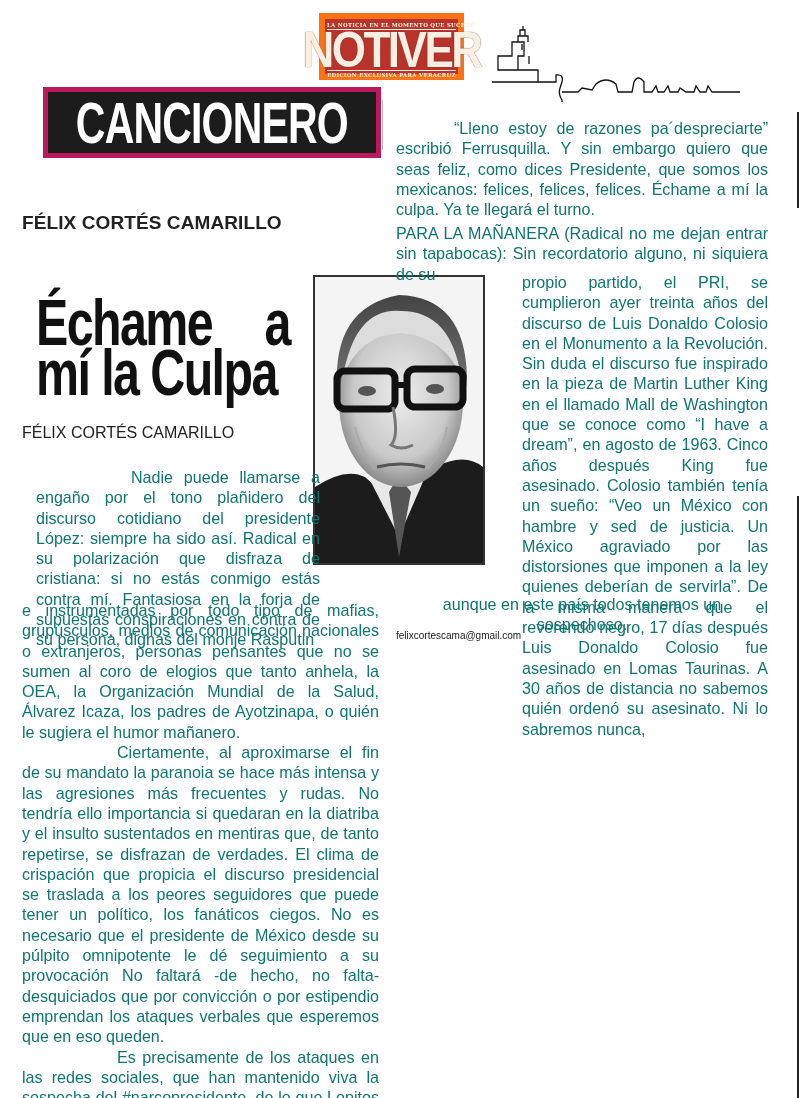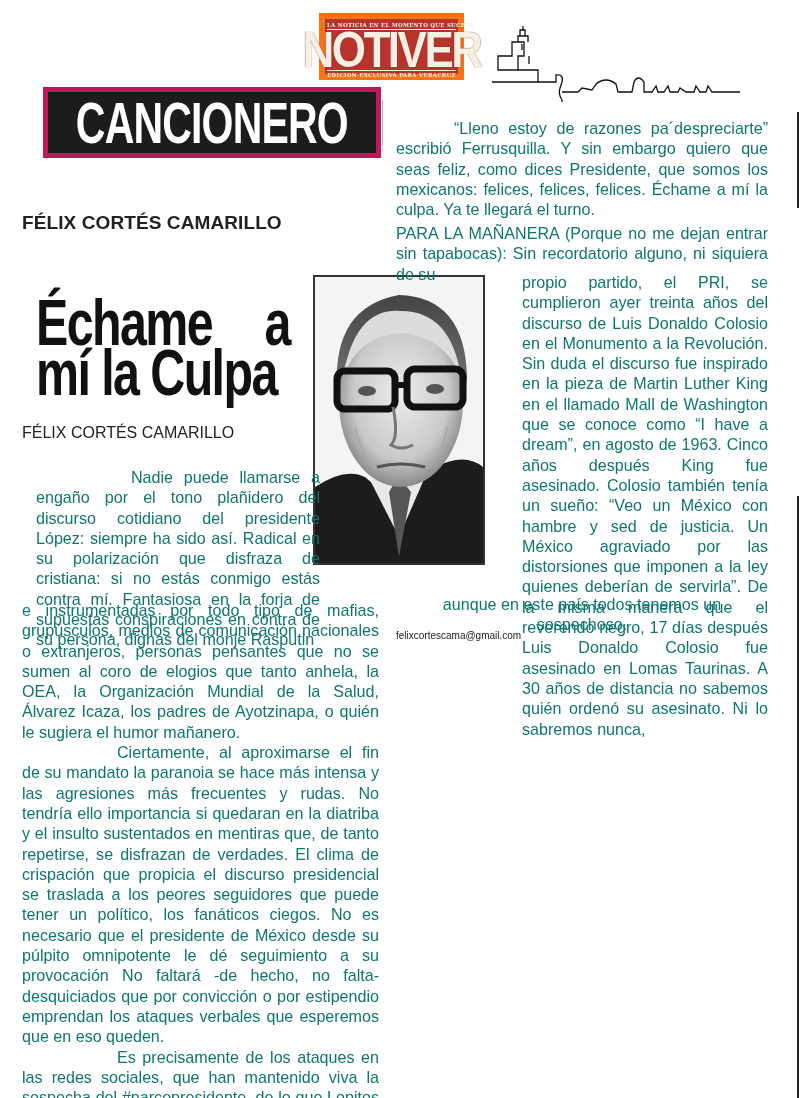--- a/index.html
+++ b/index.html
@@ -149,21 +149,21 @@
   <p>e instrumentadas por todo tipo de mafias, grupúsculos, medios de comunicación nacionales o extranjeros, personas pensantes que no se sumen al coro de elogios que tanto anhela, la OEA, la Organización Mundial de la Salud, Álvarez Icaza, los padres de Ayotzinapa, o quién  le sugiera el humor mañanero.</p>
   <p class="indent">Ciertamente, al aproximarse el fin de su mandato la paranoia se hace más intensa y las agresiones más frecuentes y rudas. No tendría ello importancia si quedaran en la diatriba y el insulto sustentados en mentiras que, de tanto repetirse, se disfrazan de verdades. El clima de crispación que propicia el discurso presidencial se traslada a los peores seguidores que puede tener un político, los fanáticos ciegos. No es necesario que el presidente de México desde su púlpito omnipotente le dé seguimiento a su provocación No faltará -de hecho, no falta- desquiciados que por convicción o por estipendio emprendan los ataques verbales que esperemos que en eso queden.</p>
   <p class="indent">Es precisamente de los ataques en las redes sociales, que han mantenido viva la sospecha del #narcopresidente, de lo que Lopitos y su séquito expresan mayor molestia, denunciando la “guerra sucia” en las redes. Como todas las guerras esta tiene por lo menos dos ejércitos enfrentados, de los que nadie puede por ahora identificar el tejido que los inspira, les paga y les ordena. A los dos lados.</p>
 </div>
 
 <div class="text col-right-top">
   <p class="indent">“Lleno estoy de razones pa´despreciarte” escribió Ferrusquilla. Y sin embargo quiero que seas feliz, como dices Presidente, que somos los mexicanos: felices, felices, felices. Échame a mí la culpa. Ya te llegará el turno.</p>
 </div>
 
 <div class="text col-right-para">
-  <p>PARA LA MAÑANERA (Porque no me dejan entrar sin tapabocas): Sin recordatorio alguno, ni siquiera de su</p>
+  <p>PARA LA MAÑANERA (Radical no me dejan entrar sin tapabocas): Sin recordatorio alguno, ni siquiera de su</p>
 </div>
 
 <div class="text col-right-narrow">
   <p>propio partido, el PRI, se cumplieron ayer treinta años del discurso de Luis Donaldo Colosio en el Monumento a la Revolución. Sin duda el discurso fue inspirado en la pieza de Martin Luther King en el llamado Mall de Washington que se conoce como “I have a dream”, en agosto de 1963. Cinco años después King fue asesinado. Colosio también tenía un sueño: “Veo un México con hambre y sed de justicia. Un México agraviado por las distorsiones que imponen a la ley quienes deberían de servirla”. De la misma manera que el reverendo negro, 17 días después Luis Donaldo Colosio fue asesinado en Lomas Taurinas. A 30 años de distancia no sabemos quién ordenó su asesinato. Ni lo sabremos nunca,</p>
 </div>
 
 <div class="text col-right-final">
   <p>aunque en este país todos tenemos un sospechoso.</p>
 </div>
 

